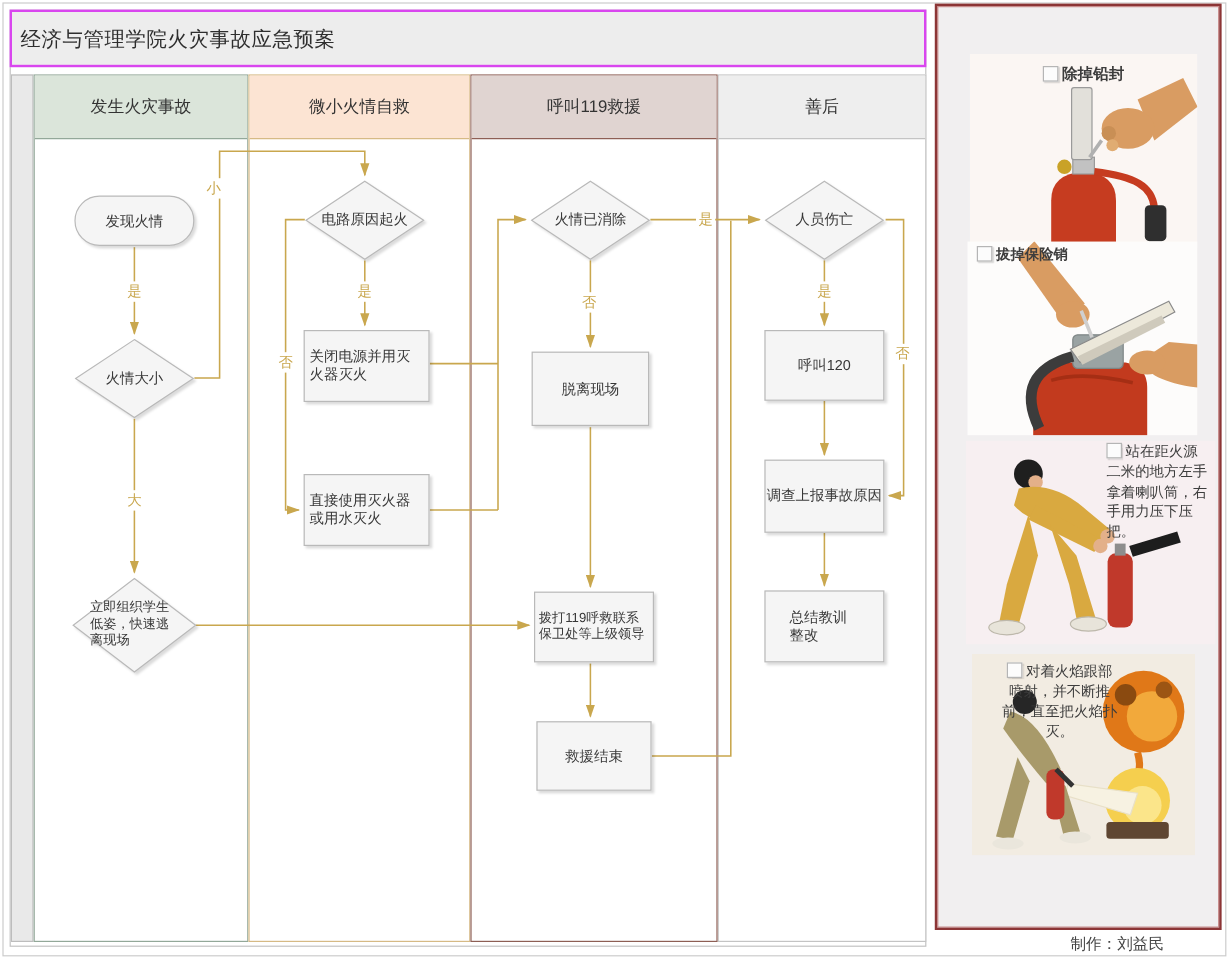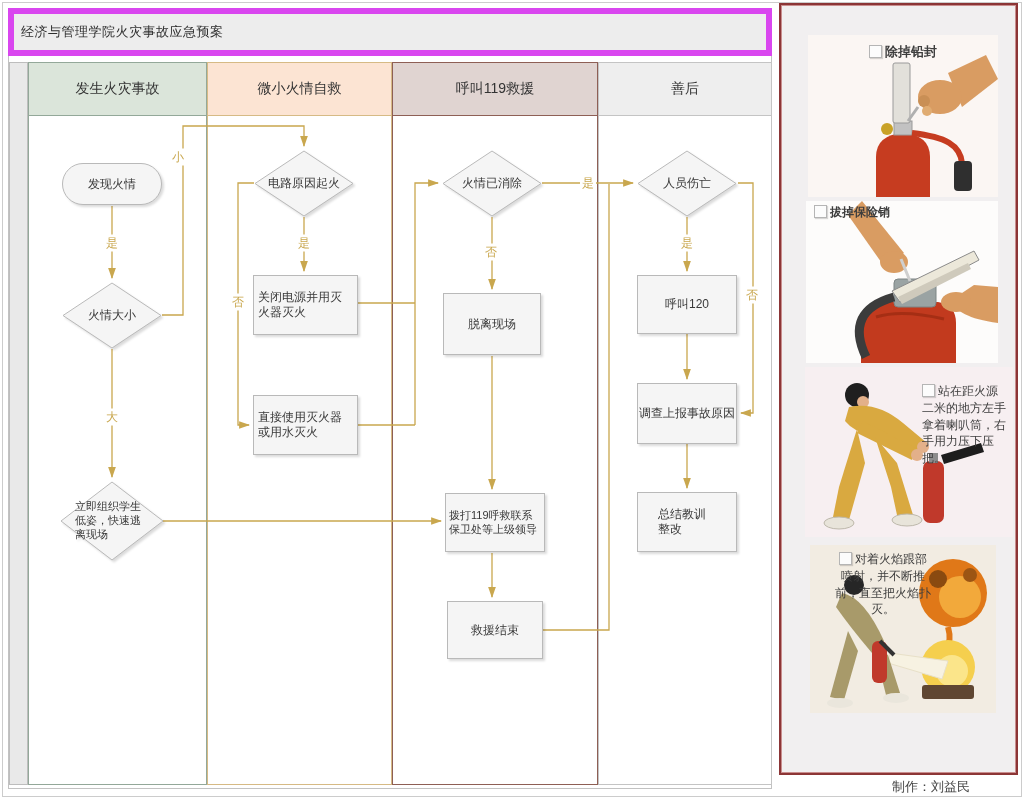--- a/index.html
+++ b/index.html
@@ -11,22 +11,22 @@
     --lane3-head:#e0d4d1; --lane3-border:#8e5f55;
     --lane4-head:#eeeeee; --lane4-border:#c4c4c4;
     --panel-border:#8c3536;
   }
   *{margin:0;padding:0;box-sizing:border-box;}
   body{background:#fff;font-family:"Liberation Sans","DejaVu Sans",sans-serif;}
   .canvas{position:relative;width:1024px;height:799px;background:#ffffff;overflow:hidden;}
   .frame{position:absolute;inset:2px;border:1px solid #cccccc;pointer-events:none;}
 
   .main-border{position:absolute;left:8px;top:8px;width:764px;height:781px;border:1px solid #c2c2c2;background:#fff;}
-  .title-bar{position:absolute;left:8px;top:8px;width:764px;height:48px;background:#ededed;border:6px solid #d946ef;
-    display:flex;align-items:center;padding-left:7px;font-size:13px;color:#2e2e2e;letter-spacing:.5px;}
+  .title-bar{position:absolute;left:8px;top:8px;width:764px;height:48px;background:#ededed;border:2px solid #d946ef;
+    display:flex;align-items:center;padding-left:7px;font-size:17px;color:#2e2e2e;letter-spacing:.5px;}
 
   .pool-strip{position:absolute;left:9px;top:62px;width:19px;height:723px;background:#e9e9e9;border:1px solid #bdbdbd;}
   .lane{position:absolute;top:62px;height:723px;background:#ffffff;}
   .lane .lane-header{height:53px;display:flex;align-items:center;justify-content:center;font-size:14px;color:#333;}
   .lane1{left:28px;width:179px;border:1px solid var(--lane1-border);z-index:1;}
   .lane1 .lane-header{background:var(--lane1-head);border-bottom:1px solid var(--lane1-border);}
   .lane2{left:207px;width:185px;border:1px solid var(--lane2-border);z-index:2;}
   .lane2 .lane-header{background:var(--lane2-head);border-bottom:1px solid var(--lane2-border);}
   .lane3{left:392px;width:206px;border:1px solid var(--lane3-border);z-index:3;}
   .lane3 .lane-header{background:var(--lane3-head);border-bottom:1px solid var(--lane3-border);}
@@ -176,21 +176,21 @@
   <span class="elabel" style="left:112px;top:417px;">大</span>
   <span class="elabel" style="left:304px;top:243px;">是</span>
   <span class="elabel" style="left:238px;top:302px;">否</span>
   <span class="elabel" style="left:491px;top:252px;">否</span>
   <span class="elabel" style="left:588px;top:183px;">是</span>
   <span class="elabel" style="left:687px;top:243px;">是</span>
   <span class="elabel" style="left:752px;top:295px;">否</span>
 
   <div class="panel">
 
-    <div class="photo" style="left:27px;top:30px;width:190px;height:162px;">
+    <div class="photo" style="left:27px;top:40px;width:190px;height:162px;">
       <svg viewBox="0 0 190 162">
         <rect x="0" y="0" width="190" height="162" fill="#fbf6f3"></rect>
         <path d="M68,162 L68,122 Q68,100 95,98 Q122,100 122,122 L122,162 Z" fill="#c63c20"></path>
         <rect x="86" y="86" width="18" height="14" fill="#c2c2c2" stroke="#9a9a9a"></rect>
         <rect x="85" y="28" width="17" height="60" rx="2" fill="#e2e0da" stroke="#9a9a9a"></rect>
         <circle cx="79" cy="94" r="6" fill="#c9a227"></circle>
         <path d="M104,98 C138,102 152,110 154,128" stroke="#c63c20" stroke-width="6" fill="none"></path>
         <rect x="146" y="126" width="18" height="30" rx="4" fill="#2f2f2f"></rect>
         <path d="M140,38 L178,20 L190,44 L154,72 Z" fill="#d99c62"></path>
         <ellipse cx="132" cy="62" rx="22" ry="17" fill="#d99c62"></ellipse>
@@ -233,21 +233,21 @@
         <path d="M52,62 L34,120 L28,150 L44,153 L60,96 Z" fill="#d9a940"></path>
         <path d="M70,70 L86,120 L92,148 L108,148 L92,96 Z" fill="#d9a940"></path>
         <ellipse cx="34" cy="156" rx="15" ry="6" fill="#e8e4da" stroke="#bdb8ab"></ellipse>
         <ellipse cx="102" cy="153" rx="15" ry="6" fill="#e8e4da" stroke="#bdb8ab"></ellipse>
         <rect x="118" y="94" width="21" height="62" rx="7" fill="#c0392b"></rect>
         <rect x="124" y="86" width="9" height="10" fill="#8d8d8d"></rect>
         <polygon points="136,88 176,76 179,85 139,97" fill="#1d1d1d"></polygon>
         <circle cx="118" cy="80" r="6" fill="#e3b08a"></circle>
         <circle cx="112" cy="88" r="6" fill="#e3b08a"></circle>
       </svg>
-      <div class="caption" style="right:5px;top:16px;width:86px;">
+      <div class="caption" style="right:5px;top:1px;width:86px;">
         <span class="cbx"></span><span>站在距火源二米的地方左手拿着喇叭筒，右手用力压下压把。</span>
       </div>
     </div>
 
     <div class="photo" style="left:29px;top:540px;width:186px;height:168px;text-align:center;">
       <svg viewBox="0 0 186 168">
         <rect x="0" y="0" width="186" height="168" fill="#f2ece2"></rect>
         <circle cx="143" cy="48" r="34" fill="#e07818"></circle>
         <circle cx="150" cy="52" r="21" fill="#f2a93b"></circle>
         <circle cx="128" cy="34" r="9" fill="#8a4a10"></circle>

